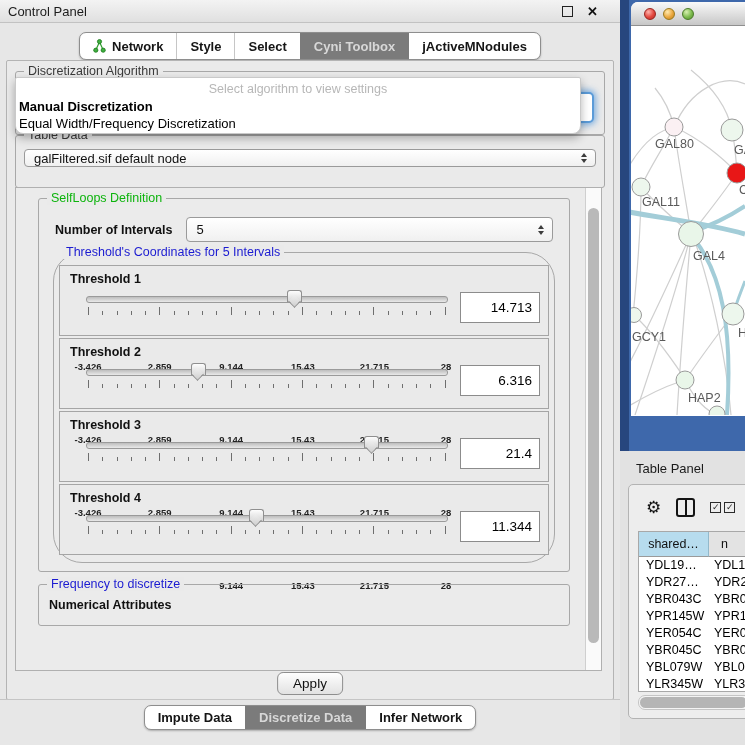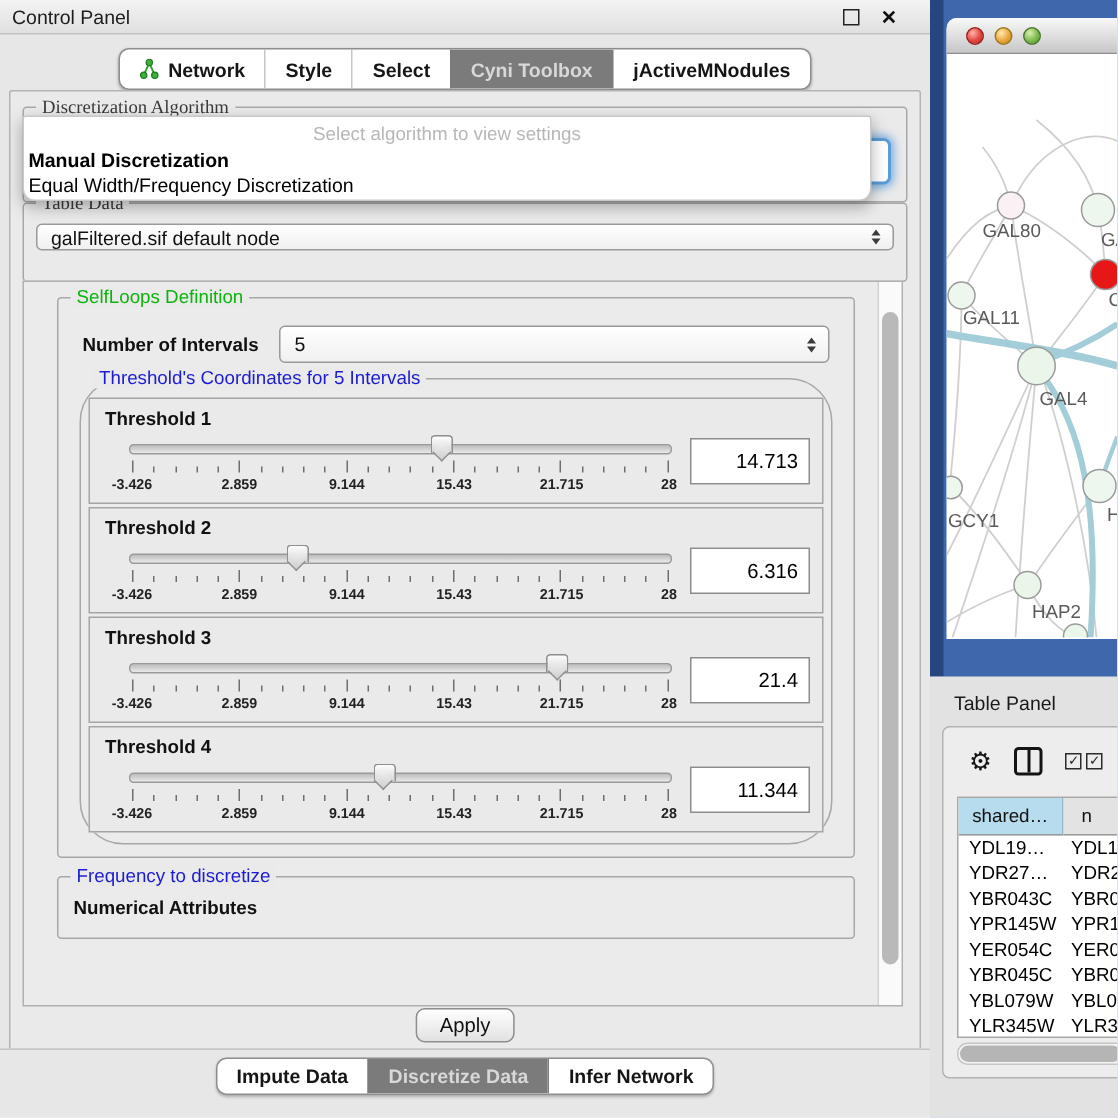--- a/index.html
+++ b/index.html
@@ -22,21 +22,21 @@
     border-left:1px solid #c6c6c6;cursor:pointer;white-space:nowrap;}
   .tab:first-child{border-left:none;}
   .tab.sel{background:#7b7b7b;color:#d8d8d8;border-left-color:#7b7b7b;}
   .tab.sel + .tab{border-left-color:#7b7b7b;}
 
   .cp-main{position:absolute;left:6px;top:60px;width:606px;height:638px;background:#eaeaea;
     border:1px solid #b4b4b4;border-radius:2px;}
 
   .group{position:relative;border:1px solid #a8a8a8;border-radius:3px;}
   .group-title{position:absolute;top:-8px;left:8px;background:#eaeaea;padding:0 4px;font-size:12.5px;white-space:nowrap;}
-  .g-gray{color:#3a3a3a;font-family:Liberation Serif, serif;}
+  .g-gray{color:#3a3a3a;}
   .g-green{color:#0db40d;}
   .g-blue{color:#1b1bd1;}
 
   .algo-group{position:absolute;left:8px;top:10px;right:8px;height:62px;}
   .algo-combo{position:absolute;left:8px;right:10px;top:20px;height:27px;background:#fff;
     border:2px solid #5b9bd8;border-radius:5px;box-shadow:0 0 6px 2px rgba(90,155,220,.75);}
 
   .popup{position:absolute;left:8px;top:16px;width:566px;height:57px;background:#fff;
     border:1px solid #c9c9c9;border-radius:2px 2px 8px 8px;box-shadow:0 4px 10px rgba(0,0,0,.3);z-index:10;
     padding-top:3px;box-sizing:border-box;}
@@ -74,21 +74,21 @@
   .sthumb{position:absolute;top:1px;width:15px;height:19px;cursor:grab;}
   .sthumb .t-top{position:absolute;left:0;right:0;top:0;height:12px;background:linear-gradient(#fdfdfd,#d5d5d5);
     border:1px solid #8f8f8f;border-bottom:none;border-radius:3px 3px 0 0;box-sizing:border-box;}
   .sthumb .t-bot{position:absolute;left:2.6px;top:7px;width:9px;height:9px;background:linear-gradient(135deg,#efefef,#cfcfcf);
     border:1px solid #8f8f8f;border-top:none;border-left:none;transform:rotate(45deg);box-sizing:border-box;}
   .ticks{position:absolute;left:2px;right:2px;top:18px;height:8px;display:flex;justify-content:space-between;}
   .tick{width:1px;background:#6e6e6e;}
   .tick.minor{height:4px;margin-top:4px;}
   .tick.major{height:8px;}
   .slabels{position:absolute;left:2px;right:2px;top:29px;height:12px;font-size:9.5px;font-weight:bold;color:#222;}
-  .slabel{position:absolute;transform:translateX(-50%);white-space:nowrap;}
+  .slabel{position:absolute;transform:translateX(-50%);white-space:nowrap;margin-top:43px;}
   .vbox{width:80px;height:31px;border:1px solid #8c8c8c;background:#fff;font-size:13.5px;color:#000;
     display:flex;align-items:center;justify-content:flex-end;padding-right:7px;box-sizing:border-box;margin-top:5px;}
 
   .attr-group{margin:12px 16px 0 22px;padding:4px 10px 8px;}
   .attr-sub{font-weight:bold;font-size:12.5px;color:#111;margin:9px 0 5px 0;}
   .attr-list{position:relative;background:#fff;border:1px solid #bbb;height:46px;overflow:hidden;
     padding:2px 16px 0 8px;font-size:12.5px;line-height:16.5px;color:#111;}
   .attr-item{cursor:pointer;white-space:nowrap;}
   .list-vscroll{position:absolute;right:0;top:0;bottom:0;width:13px;background:#f2f2f2;border-left:1px solid #ccc;}
   .list-vscroll .thumb-v{position:absolute;left:2px;right:2px;top:2px;bottom:4px;background:#b5b5b5;border-radius:6px;}
@@ -97,21 +97,21 @@
     font-family:"Liberation Sans",sans-serif;font-size:13.5px;color:#111;
     border:1px solid #8e8e8e;border-radius:6px;background:linear-gradient(#fefefe,#e2e2e2);cursor:pointer;}
 
   .cp-bottom{position:absolute;left:0;right:0;top:699px;height:46px;border-top:1px solid #c5c5c5;
     background:#e7e7e7;display:flex;justify-content:center;padding-top:5px;box-sizing:border-box;}
 
   
   .desktop{position:absolute;left:620px;top:0;width:125px;height:745px;background:#3e68ab;overflow:hidden;}
   .desktop .shadowstrip{position:absolute;left:0;top:0;width:9px;height:451px;background:#27467e;}
 
-  .net-window{position:absolute;left:11px;top:12px;width:114px;height:414px;background:#fff;
+  .net-window{position:absolute;left:11px;top:2px;width:114px;height:414px;background:#fff;
     border-radius:7px 0 0 0;overflow:hidden;}
   .net-titlebar{height:24px;background:linear-gradient(#f9f9f9,#c7c7c7);border-bottom:1px solid #8f8f8f;
     display:flex;align-items:center;gap:7px;padding-left:13px;box-sizing:border-box;}
   .light{width:12px;height:12px;border-radius:50%;cursor:pointer;box-sizing:border-box;}
   .light.red{background:radial-gradient(circle at 35% 30%,#ffb3ac,#e2463d 55%,#b52f28);border:1px solid #99231e;}
   .light.yellow{background:radial-gradient(circle at 35% 30%,#ffeaae,#eaa73e 55%,#c07f21);border:1px solid #9a7a1c;}
   .light.green{background:radial-gradient(circle at 35% 30%,#d8f0b0,#7cba4d 55%,#559030);border:1px solid #4a7a28;}
   .net-canvas{display:block;}
 
   .table-panel{position:absolute;left:0;top:451px;width:125px;height:294px;background:#e2e2e2;}

